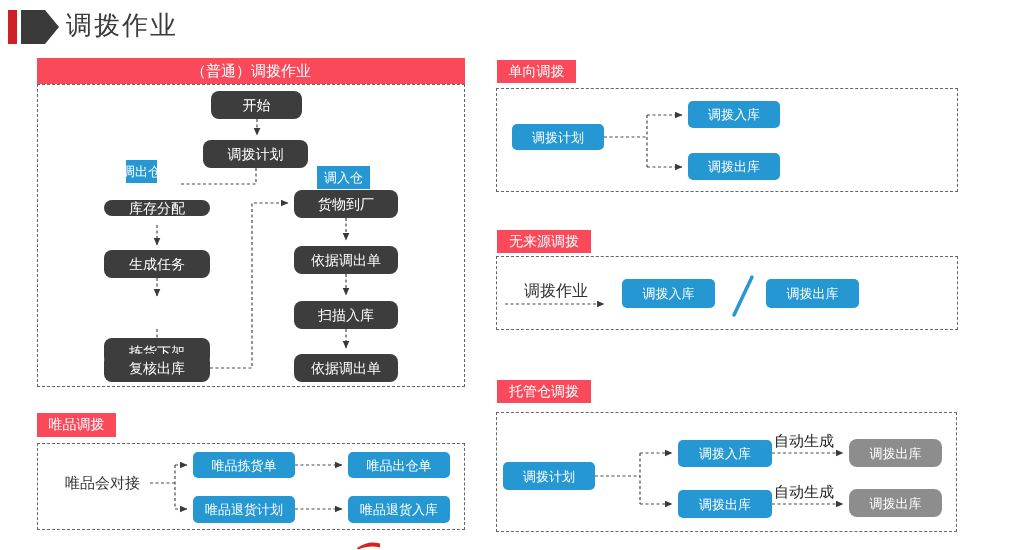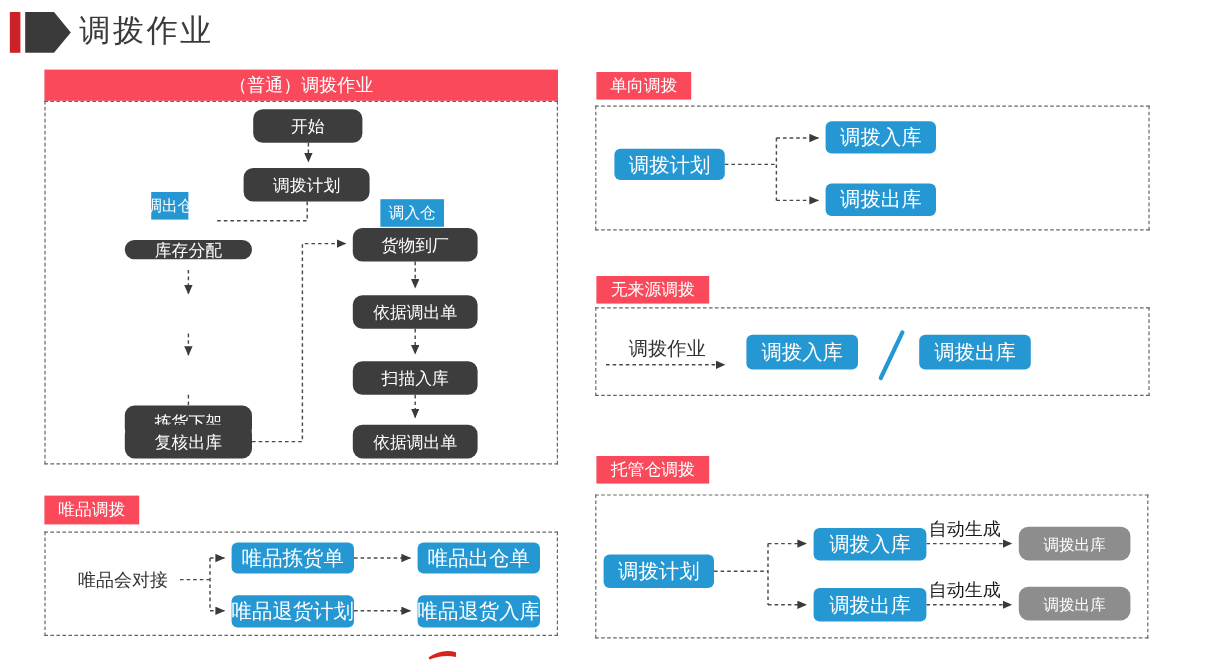--- a/index.html
+++ b/index.html
@@ -6,21 +6,21 @@
   #canvas{
     position:relative;width:1024px;height:550px;background:#ffffff;overflow:hidden;
     font-family:"Liberation Sans","DejaVu Sans",sans-serif;
   }
   .abs{position:absolute;}
   .node{
     position:absolute;display:flex;align-items:center;justify-content:center;
     color:#fff;line-height:1;white-space:nowrap;
   }
   .dark{background:var(--dark,#3d3d3d);border-radius:8px;font-size:14px;}
-  .blue{background:var(--blue,#2598d3);border-radius:5px;font-size:17px;}
+  .blue{background:var(--blue,#2598d3);border-radius:5px;font-size:13px;}
   .gray{background:var(--gray,#8d8d8d);border-radius:8px;font-size:13px;}
   .wtag{background:var(--blue,#2598d3);font-size:13px;border-radius:0;}
   .tab{
     position:absolute;display:flex;align-items:center;justify-content:center;
     background:var(--red,#f9495a);color:#fff;font-size:14px;white-space:nowrap;
   }
   .dashedbox{position:absolute;border:1px dashed #666;box-sizing:border-box;background:transparent;}
   .flowheader{
     position:absolute;display:flex;align-items:center;justify-content:center;
     background:var(--red,#f9495a);color:#fff;font-size:15px;
@@ -87,20 +87,21 @@
     <path d="M752,277 L734,315" stroke="#2598d3" stroke-width="3.5" stroke-linecap="round" fill="none"></path>
   </svg>
 
   <div class="node dark" style="left:211px;top:91px;width:91px;height:28px;">开始</div>
   <div class="node dark" style="left:203px;top:140px;width:105px;height:28px;">调拨计划</div>
 
   <div class="node wtag" style="left:126px;top:160px;width:31px;height:23px;">调出仓</div>
   <div class="node wtag" style="left:317px;top:166px;width:53px;height:23px;">调入仓</div>
 
   <div class="node dark" style="left:104px;top:200px;width:106px;height:16px;">库存分配</div>
+  <div class="node dark" style="left:104px;top:250px;width:106px;height:28px;">生成任务</div>
   <div class="node dark" style="left:104px;top:302px;width:106px;height:27px;margin-top:36px;">拣货下架</div>
   <div class="node dark" style="left:294px;top:190px;width:104px;height:28px;">货物到厂</div>
 
   <div class="node dark" style="left:104px;top:354px;width:106px;height:28px;">复核出库</div>
   <div class="node dark" style="left:294px;top:246px;width:104px;height:28px;">依据调出单</div>
   <div class="node dark" style="left:294px;top:301px;width:104px;height:28px;">扫描入库</div>
   <div class="node dark" style="left:294px;top:354px;width:104px;height:28px;">依据调出单</div>
 
   <div class="tab" style="left:37px;top:413px;width:79px;height:24px;">唯品调拨</div>
   <div class="dashedbox" style="left:37px;top:443px;width:428px;height:87px;"></div>

